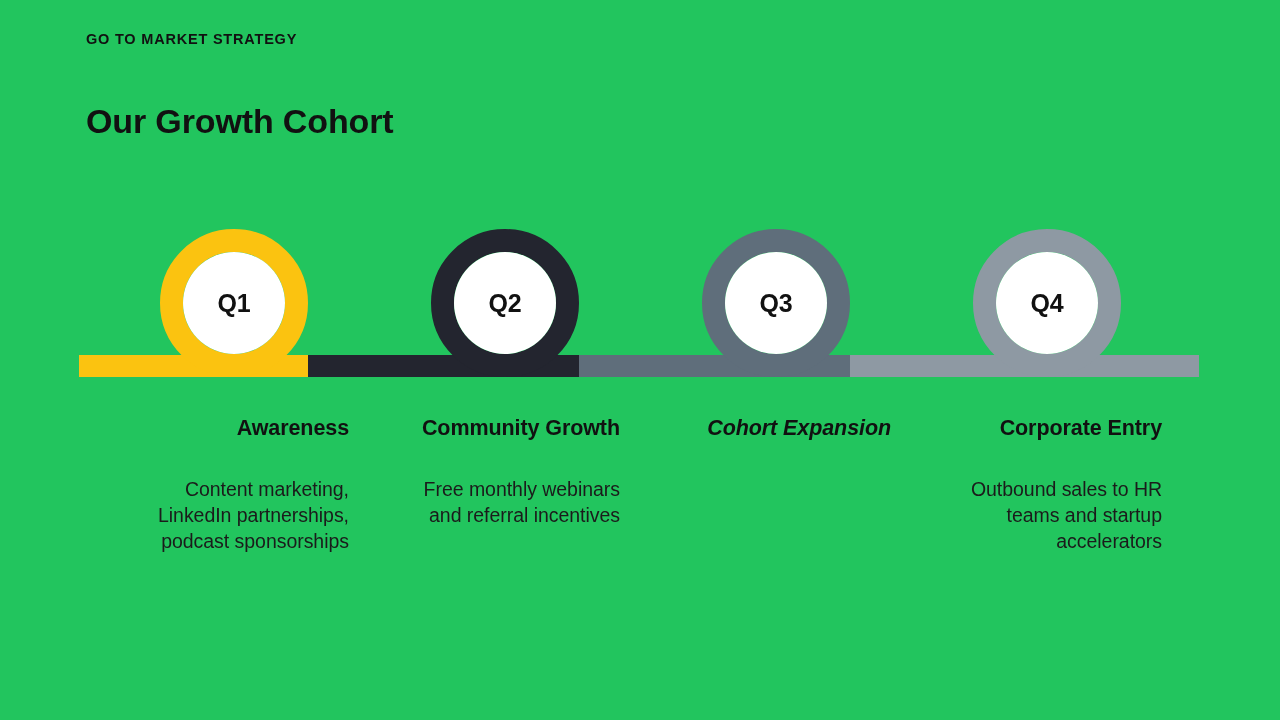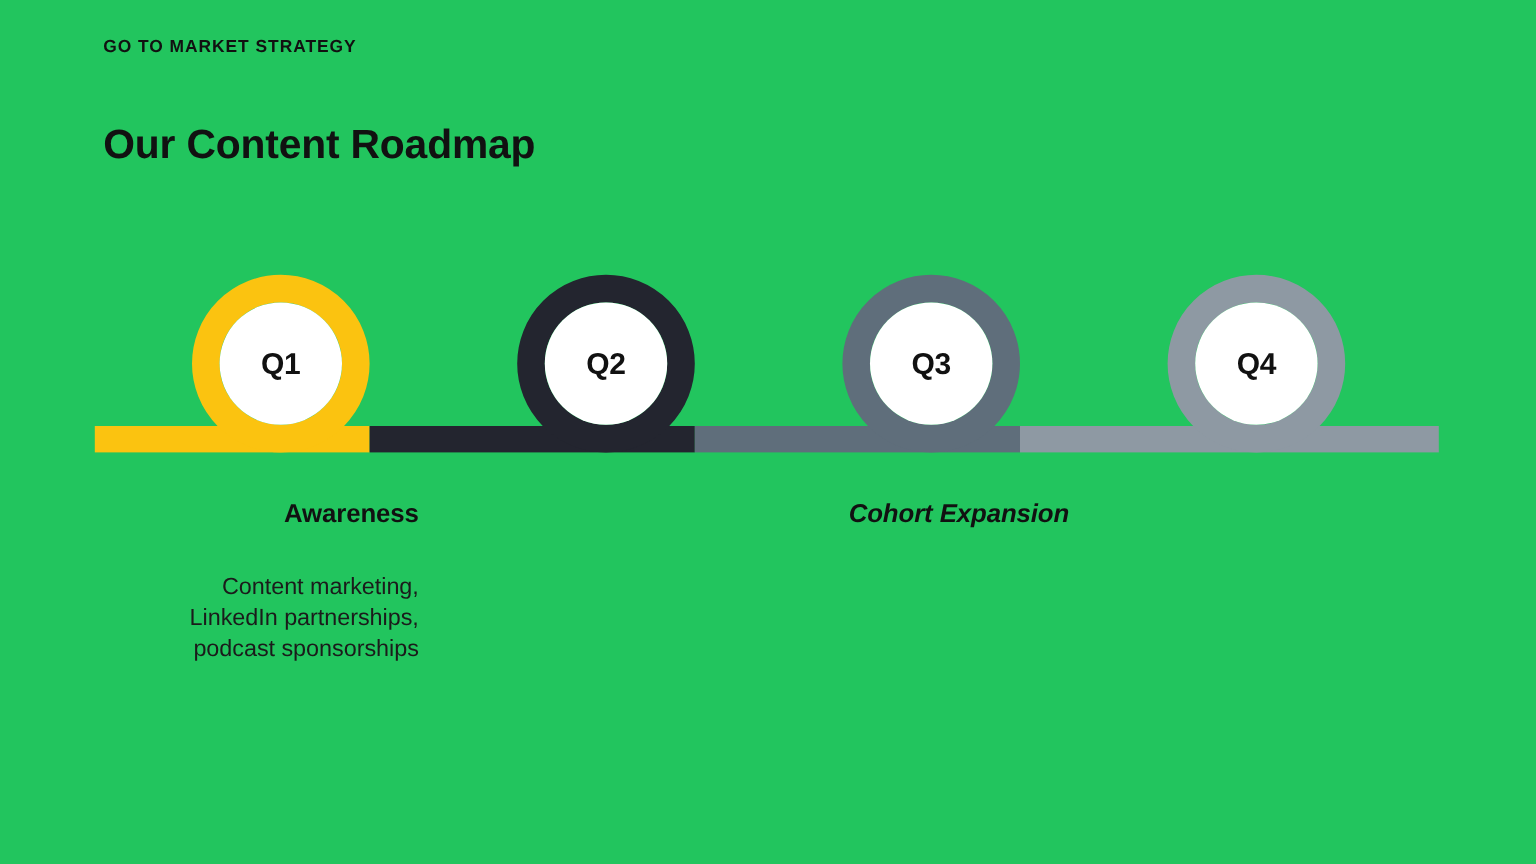--- a/index.html
+++ b/index.html
@@ -81,21 +81,21 @@
     letter-spacing: -0.002em;
   }
 </style>
 </head>
 <body>
 
 <div class="slide">
 
   <div class="eyebrow">GO TO MARKET STRATEGY</div>
 
-  <div class="slide-title">Our Content Roadmap</div>
+  <div class="slide-title">Our Growth Cohort</div>
 
   <svg class="timeline-svg" viewBox="0 0 1280 720">
     <g id="timeline-bars">
         <rect x="79" y="355" width="229" height="22" fill="#FBC310"></rect>
         <rect x="308" y="355" width="271" height="22" fill="#23252F"></rect>
         <rect x="579" y="355" width="271" height="22" fill="#5F6E7B"></rect>
         <rect x="850" y="355" width="349" height="22" fill="#8E99A3"></rect>
       </g>
     <g id="timeline-rings">
         <g>
@@ -119,18 +119,26 @@
           <text x="1047" y="312" text-anchor="middle" class="q-label">Q4</text>
         </g>
       </g>
   </svg>
 
   <div class="columns" id="columns">
       <div class="col" style="left: 119px; width: 230px;">
         <div class="col-title">Awareness</div>
         <div class="col-desc">Content marketing, LinkedIn partnerships, podcast sponsorships</div>
       </div>
+      <div class="col" style="left: 390px; width: 230px;">
+        <div class="col-title">Community Growth</div>
+        <div class="col-desc">Free monthly webinars and referral incentives</div>
+      </div>
       <div class="col" style="left: 661px; width: 230px; font-style: italic;">
         <div class="col-title">Cohort Expansion</div>
+      </div>
+      <div class="col" style="left: 932px; width: 230px;">
+        <div class="col-title">Corporate Entry</div>
+        <div class="col-desc">Outbound sales to HR teams and startup accelerators</div>
       </div>
     </div>
 
 </div>
 
 </body></html>

